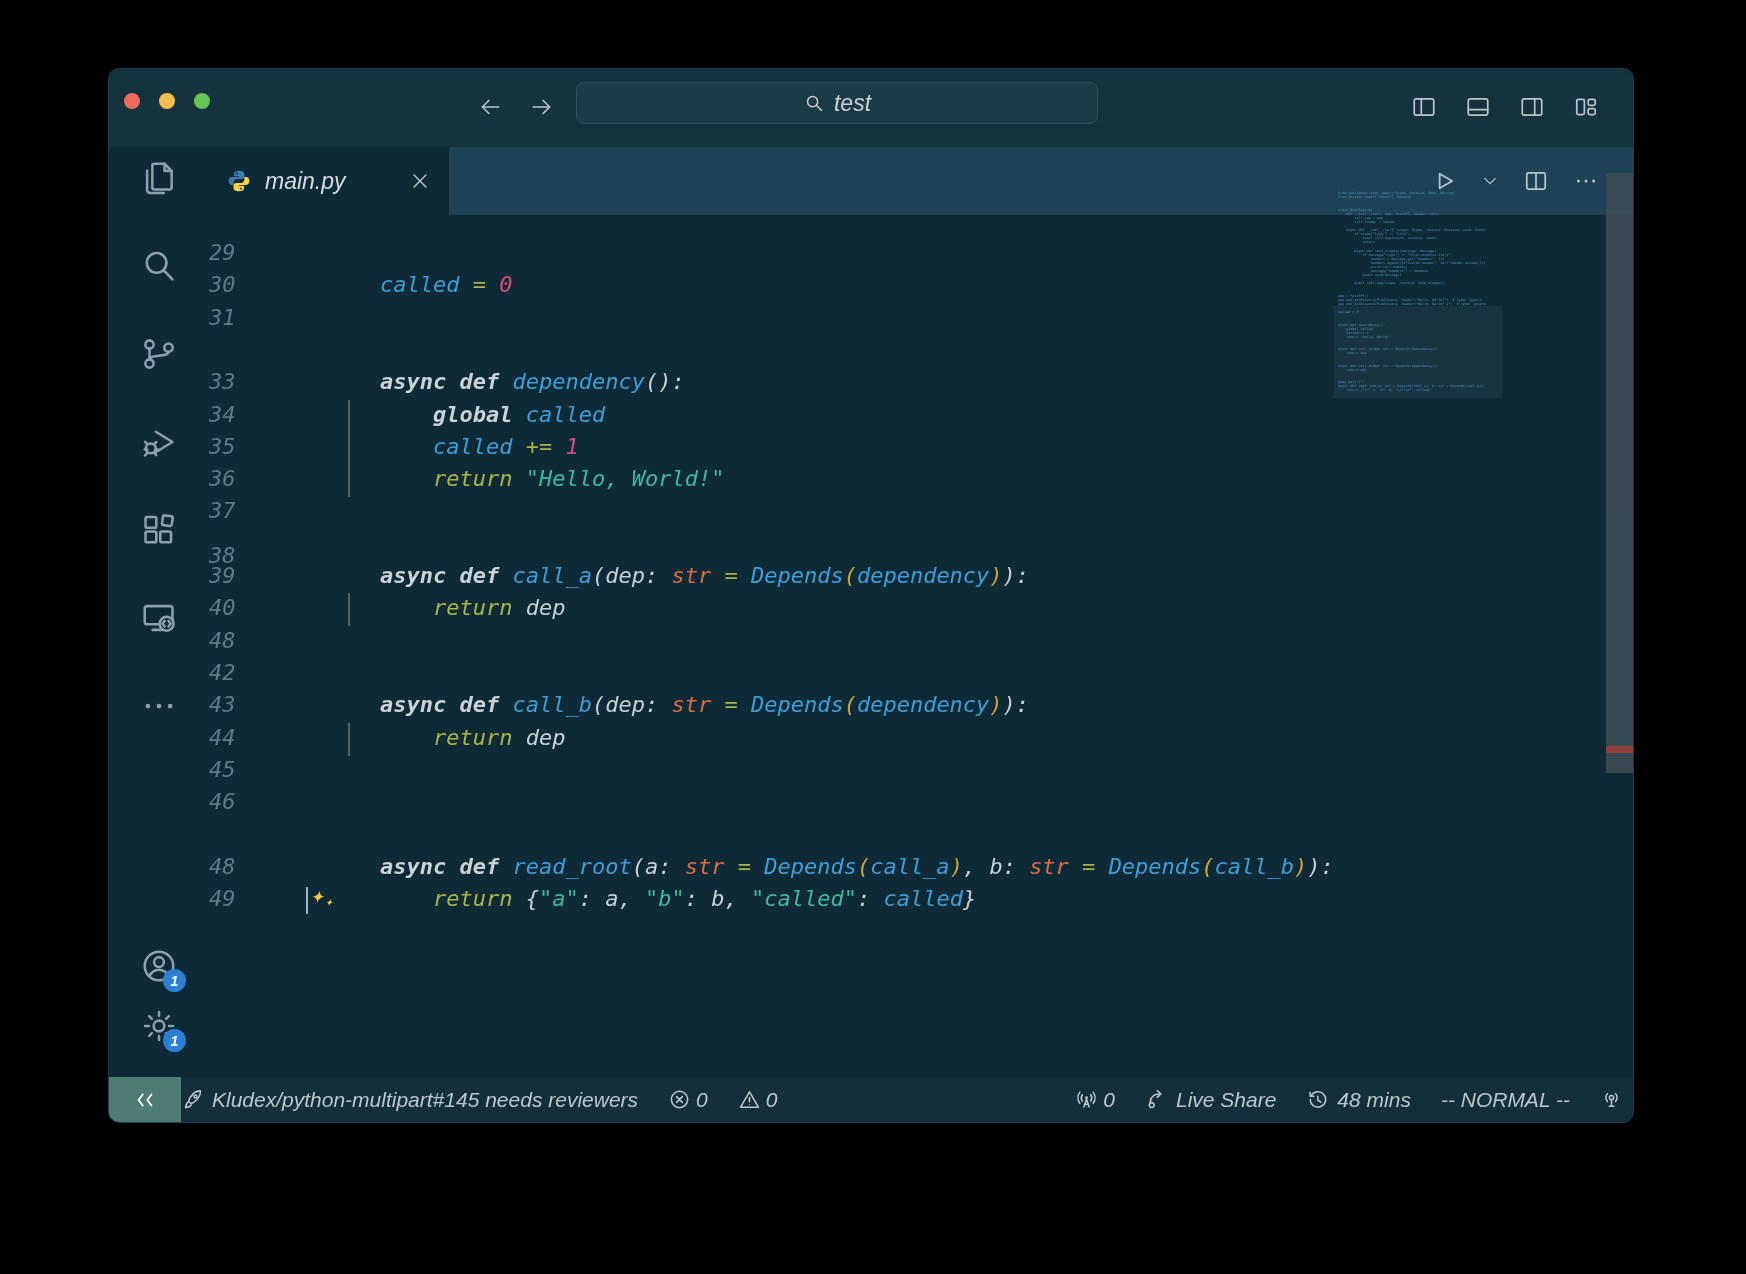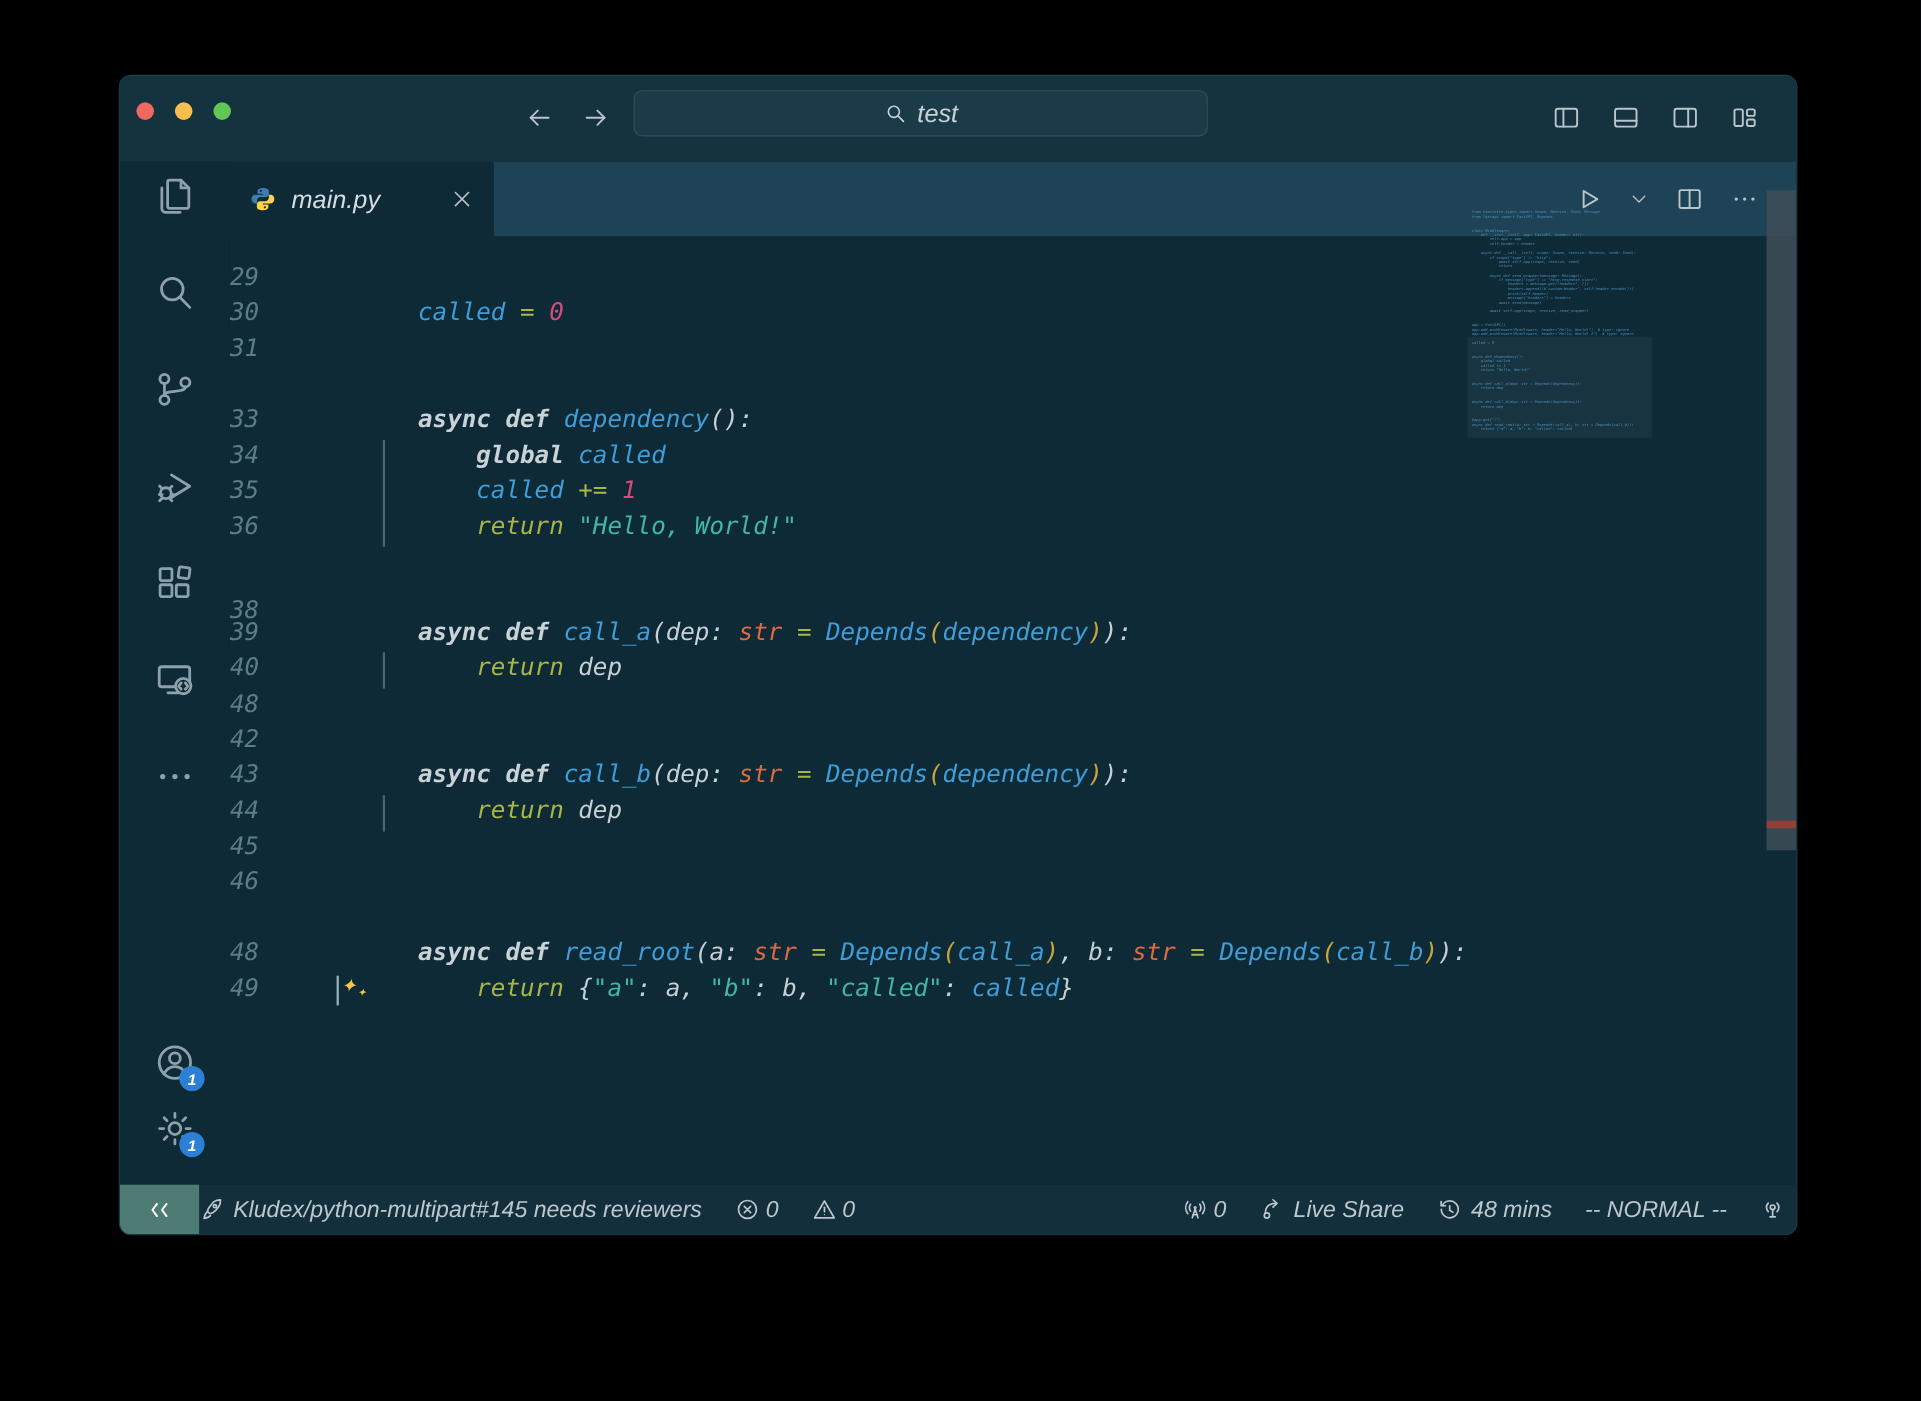--- a/index.html
+++ b/index.html
@@ -271,20 +271,24 @@
       <div class="cl" style="top:216.79999999999998px">
         <div class="ln">35</div>
         <div class="guide"></div>
         <div class="code"><span class="tk-txt">    </span><span class="tk-fn">called</span><span class="tk-ret"> += </span><span class="tk-num">1</span></div>
       </div>
       <div class="cl" style="top:249.09999999999997px">
         <div class="ln">36</div>
         <div class="guide"></div>
         <div class="code"><span class="tk-txt">    </span><span class="tk-ret">return</span><span class="tk-txt"> </span><span class="tk-str">"Hello, World!"</span></div>
       </div>
+      <div class="cl" style="top:281.4px">
+        <div class="ln">37</div>
+        <div class="code"></div>
+      </div>
       <div class="cl" style="top:326px">
         <div class="ln">38</div>
         <div class="code"></div>
       </div>
       <div class="cl" style="top:346px">
         <div class="ln">39</div>
         <div class="code"><span class="tk-kw">async def </span><span class="tk-fn">call_a</span><span class="tk-txt">(</span><span class="tk-txt">dep</span><span class="tk-txt">: </span><span class="tk-type">str</span><span class="tk-ret"> = </span><span class="tk-fn">Depends</span><span class="tk-brk">(</span><span class="tk-fn">dependency</span><span class="tk-brk">)</span><span class="tk-txt">):</span></div>
       </div>
       <div class="cl" style="top:378.29999999999995px">
         <div class="ln">40</div>

